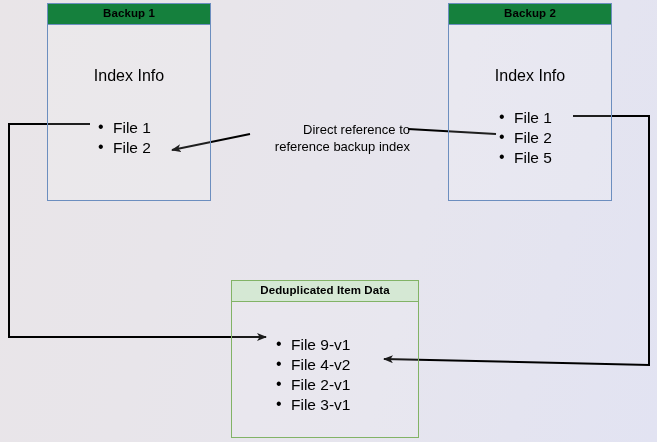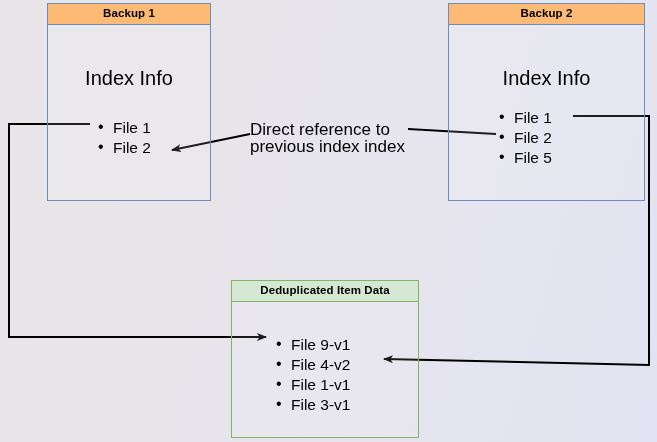--- a/index.html
+++ b/index.html
@@ -35,50 +35,50 @@
     background: rgba(255,255,255,0.12);
   }
   .box .box-head {
     box-sizing: border-box;
     height: 21px;
     line-height: 19px;
     text-align: center;
     font-size: 11.5px;
     font-weight: bold;
     color: #000;
-    background: #fdba74;
+    background: #15803d;
     border-bottom: 1px solid #6c8ebf;
     letter-spacing: 0.1px;
   }
   .box .box-body {
     position: relative;
     height: calc(100% - 21px);
   }
 
   .box.green {
     border-color: #82b366;
     background: rgba(255,255,255,0.10);
   }
   .box.green .box-head {
     background: #d5e8d4;
     border-bottom-color: #82b366;
   }
 
   
   #backup-1 { left: 47px;  top: 3px; width: 164px; height: 198px; }
-  #backup-2 { left: 448px; top: 3px; width: 197px; height: 198px; }
+  #backup-2 { left: 448px; top: 3px; width: 164px; height: 198px; }
   #dedup-box { left: 231px; top: 280px; width: 188px; height: 158px; }
 
   .index-label {
     position: absolute;
     left: 0;
     right: 0;
     top: 42px;
     text-align: center;
-    font-size: 20px;
+    font-size: 16px;
     color: #000;
   }
 
   ul.file-list {
     position: absolute;
     margin: 0;
     padding: 0;
     list-style: none;
   }
   ul.file-list li {
@@ -101,22 +101,22 @@
   #backup-1 ul.file-list { left: 48px; top: 93px; }
   #backup-2 ul.file-list { left: 48px; top: 83px; }
   #dedup-box ul.file-list { left: 42px; top: 33px; }
 
   
   #ref-caption {
     position: absolute;
     left: 250px;
     top: 121px;
     width: 160px;
-    text-align: left;
-    font-size: 17px;
+    text-align: right;
+    font-size: 13px;
     line-height: 17px;
     color: #000;
   }
 </style>
 </head>
 <body>
 
 <div id="stage">
 
   <svg id="wires" viewBox="0 0 657 442">
@@ -156,24 +156,24 @@
       </ul>
     </div>
   </div>
 
   <div class="box green" id="dedup-box">
     <div class="box-head">Deduplicated Item Data</div>
     <div class="box-body">
       <ul class="file-list">
         <li>File 9-v1</li>
         <li>File 4-v2</li>
-        <li>File 1-v1</li>
+        <li>File 2-v1</li>
         <li>File 3-v1</li>
       </ul>
     </div>
   </div>
 
   <div id="ref-caption">
     <div>Direct reference to</div>
-    <div>previous index index</div>
+    <div>reference backup index</div>
   </div>
 
 </div>
 
 </body></html>

